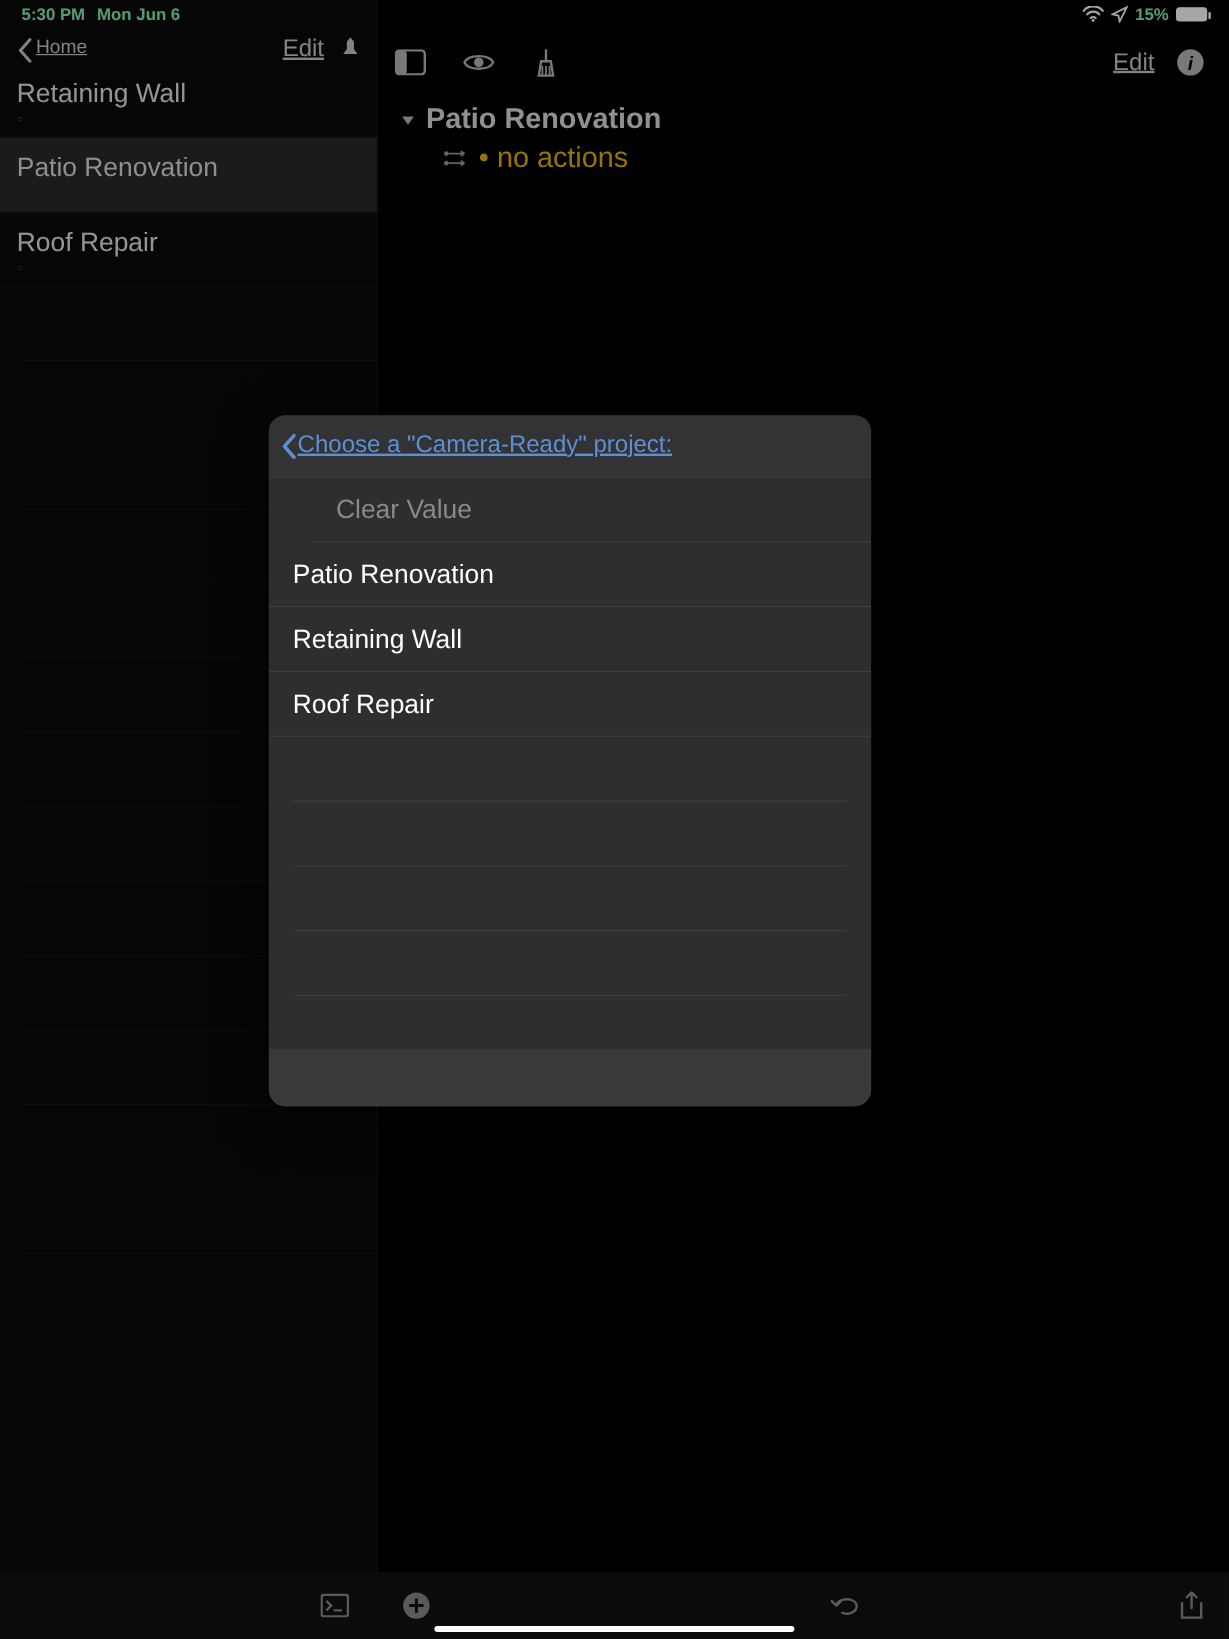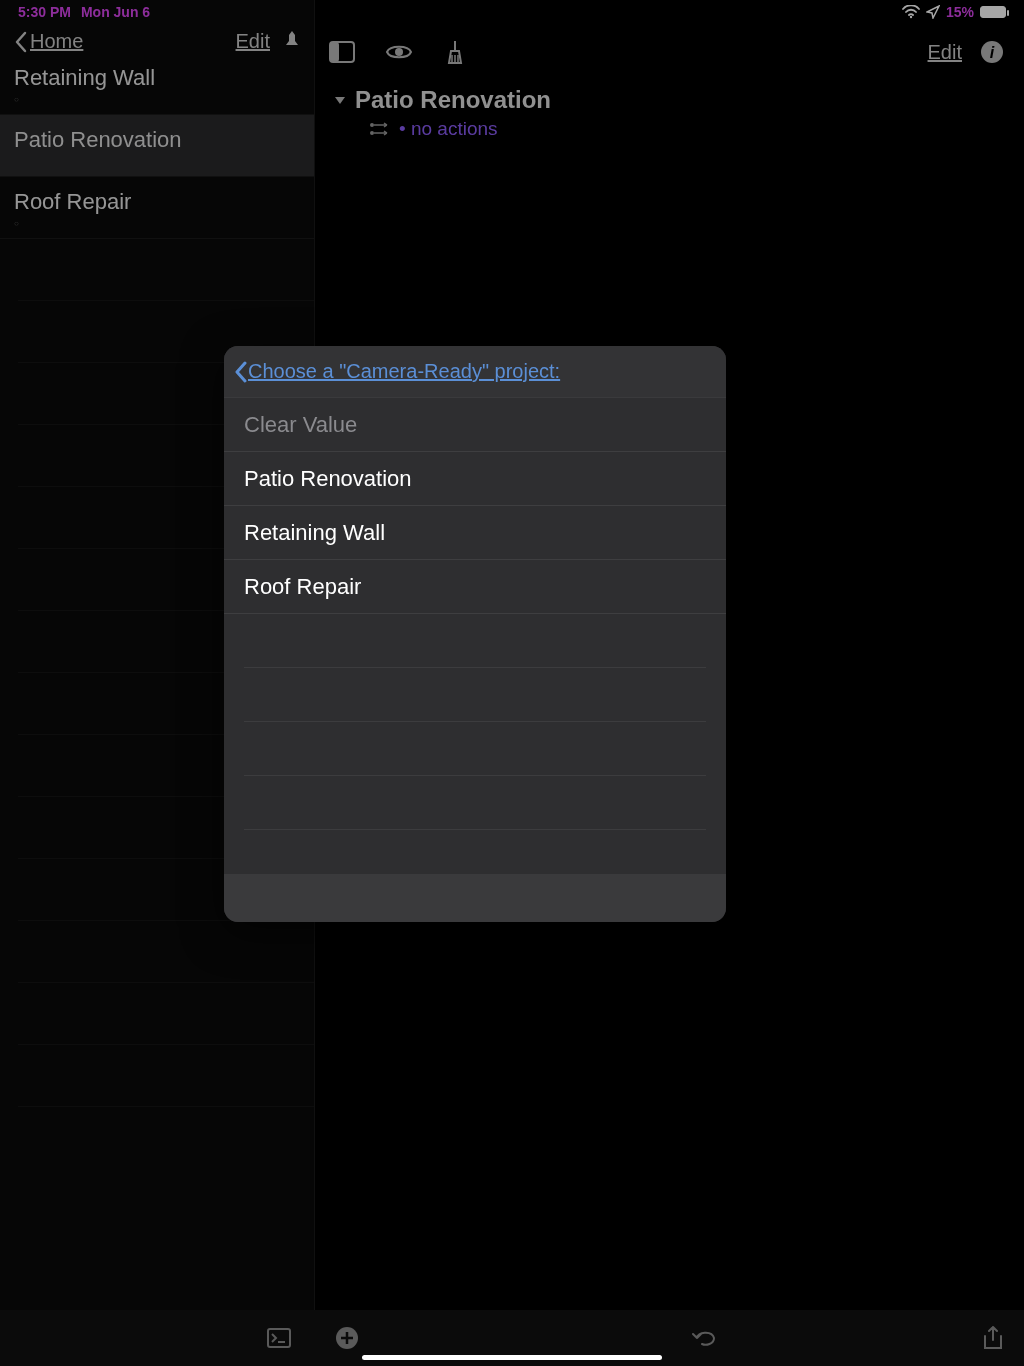--- a/index.html
+++ b/index.html
@@ -22,21 +22,21 @@
   .status-bar {
     position: absolute;
     top: 0; left: 0; right: 0;
     height: 24px;
     display: flex;
     justify-content: space-between;
     align-items: center;
     padding: 0 18px;
     font-size: 14px;
     font-weight: 600;
-    color: #d946ef;
+    color: #86efac;
     z-index: 2;
   }
   .status-left { display: flex; gap: 10px; }
   .status-right { display: flex; align-items: center; gap: 6px; }
   .battery {
     width: 26px; height: 12px;
     border: 1.5px solid #fff; border-radius: 3px;
     position: relative;
     background: #fff;
   }
@@ -65,23 +65,23 @@
   }
   
   .sidebar-header {
     padding: 30px 14px 0 14px;
     display: flex;
     justify-content: space-between;
     align-items: center;
   }
   .back-home {
     display: flex;
-    align-items: flex-end;
+    align-items: flex-start;
     color: #c9c9c9;
-    font-size: 20px;
+    font-size: 16px;
     text-decoration: underline;
   }
   .back-home svg { margin-right: 2px; }
   .sidebar-header-right {
     display: flex;
     align-items: center;
     gap: 14px;
   }
   .edit-link {
     color: #c9c9c9;
@@ -142,22 +142,22 @@
     font-size: 24px;
     font-weight: 600;
     color: #dedede;
   }
   .project-detail-sub {
     display: flex;
     align-items: center;
     gap: 10px;
     margin-left: 36px;
     margin-top: 4px;
-    color: #8b5cf6;
-    font-size: 19px;
+    color: #eab308;
+    font-size: 24px;
   }
   
   .bottom-bar {
     position: absolute;
     bottom: 0; left: 0; right: 0;
     height: 56px;
     background: #121212;
     display: flex;
     align-items: center;
     z-index: 2;
@@ -210,21 +210,21 @@
   .popover-item {
     height: 54px;
     display: flex;
     align-items: center;
     padding: 0 20px;
     font-size: 22px;
     color: #fff;
     border-bottom: 1px solid #3e3e40;
     margin-left: 0;
   }
-  .popover-item.first { border-top: none; }
+  .popover-item.first { border-top: none; margin-left: 36px; }
   .popover-item.clear { color: #8a8a8e; }
   .popover-item + .popover-item { }
   .popover-footer {
     height: 48px;
     background: #3a3a3c;
   }
   .popover-rows .row {
     height: 54px;
     border-bottom: 1px solid #3c3c3e;
     margin: 0 20px;

